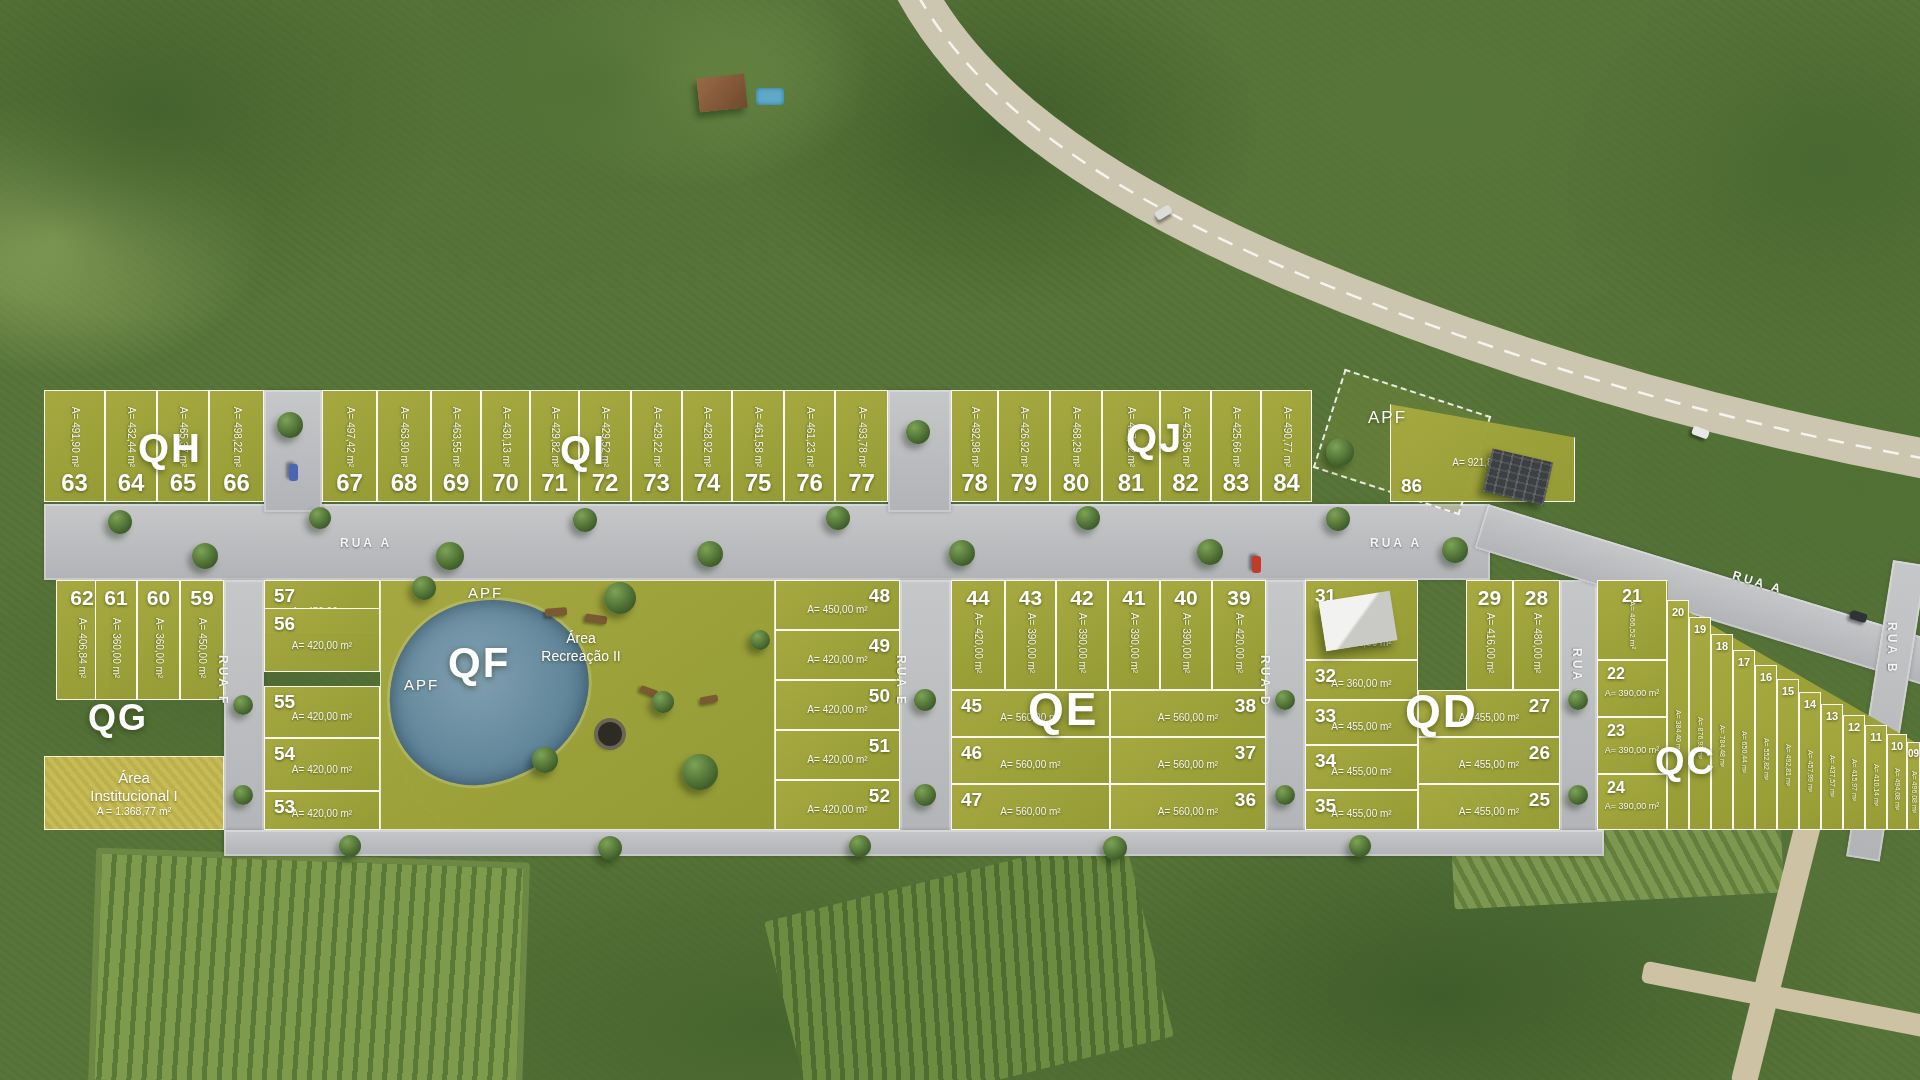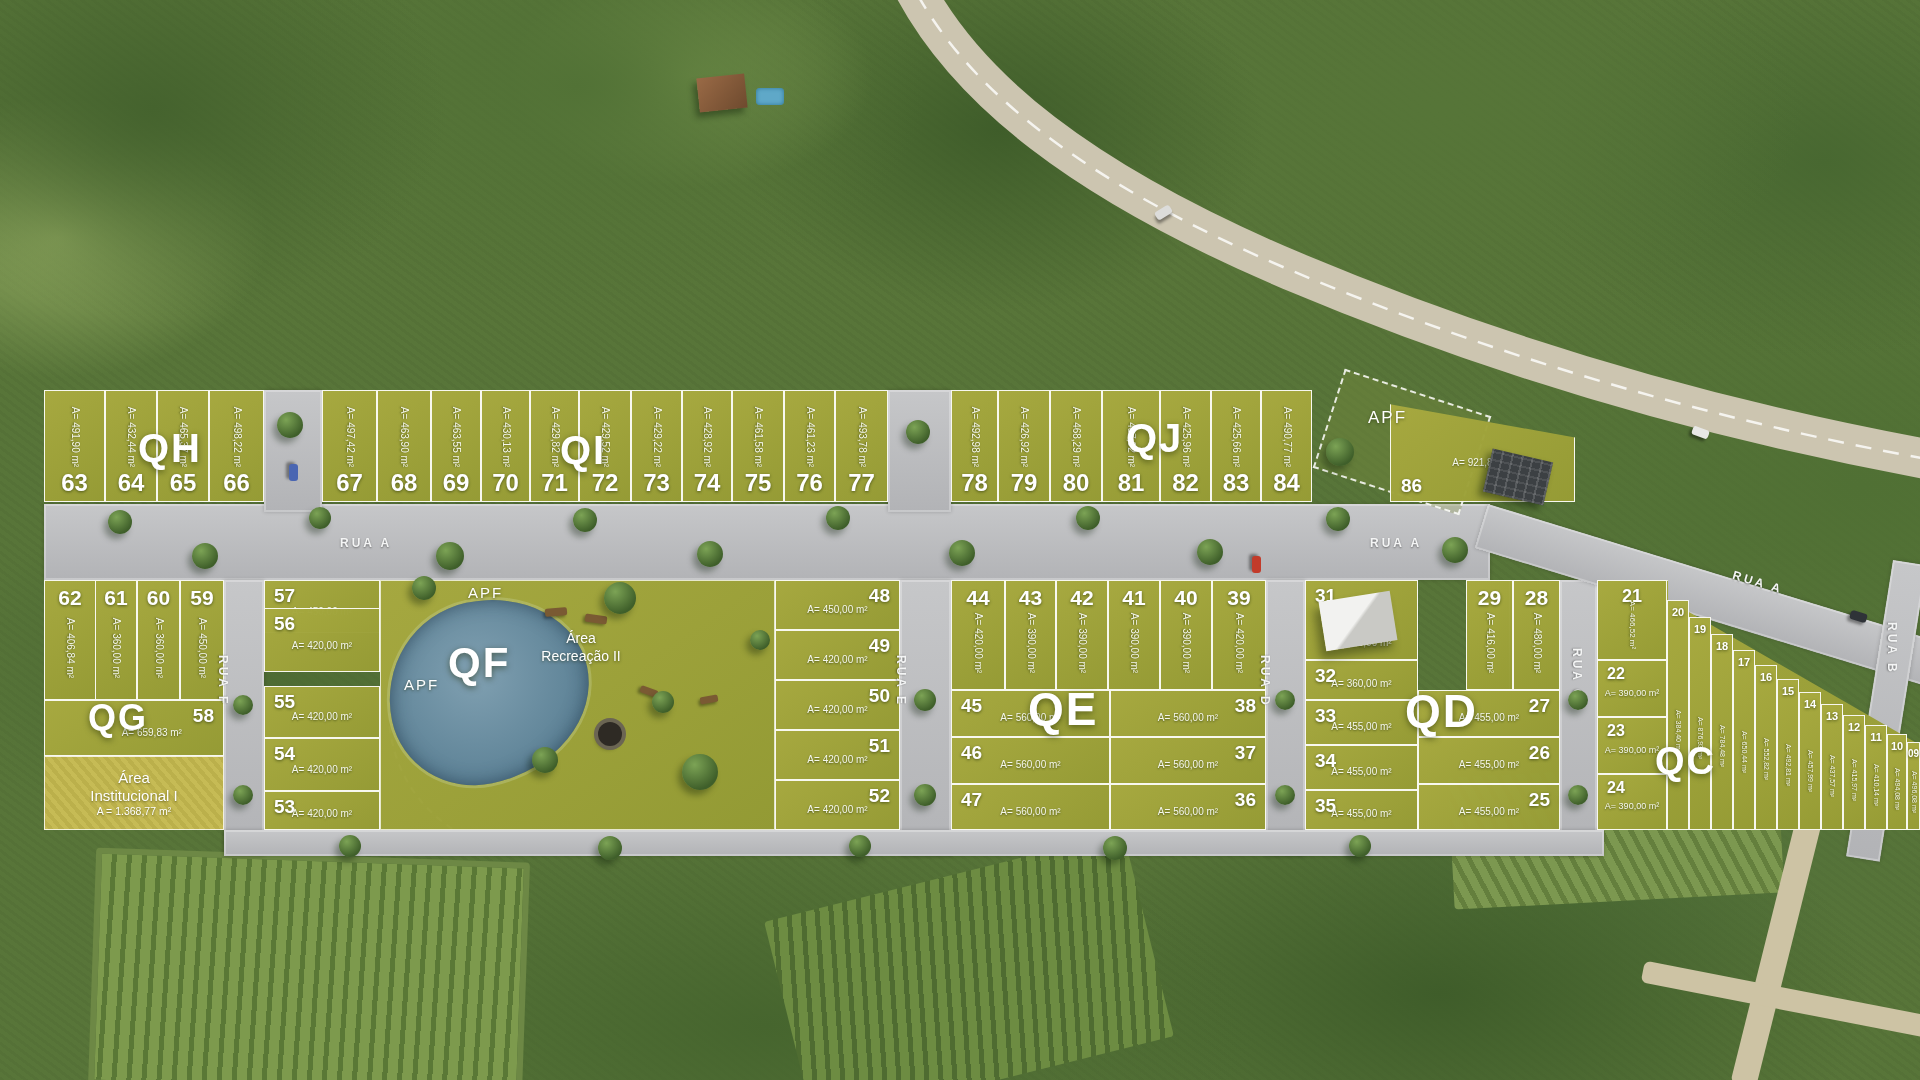--- a/index.html
+++ b/index.html
@@ -245,39 +245,35 @@
     </div>
     <div class="lot t-vb" style="left: 1261px; top: 390px; width: 51px; height: 112px;">
       <div class="num">84</div>
       <div class="area a-v">A= 490,77 m²</div>
     </div>
     <div class="lot t-h" style="left: 1390px; top: 398px; width: 185px; height: 104px; clip-path: polygon(0px 6%, 100% 38%, 100% 100%, 0px 100%);">
       <div class="num np-bl">86</div>
       <div class="area a-h" style="top: 62%;">A= 921,81 m²</div>
     </div>
     <div class="block-label" style="left: 1126px; top: 418px; font-size: 40px;">QJ</div>
-    <div class="lot t-vt" style="left: 44px; top: 580px; width: 52px; height: 120px;">
+    <div class="lot t-vt" style="left: 56px; top: 580px; width: 52px; height: 120px;">
       <div class="num">62</div>
       <div class="area a-v">A= 406,84 m²</div>
     </div>
     <div class="lot t-vt" style="left: 95px; top: 580px; width: 42px; height: 120px;">
       <div class="num">61</div>
       <div class="area a-v">A= 360,00 m²</div>
     </div>
     <div class="lot t-vt" style="left: 137px; top: 580px; width: 43px; height: 120px;">
       <div class="num">60</div>
       <div class="area a-v">A= 360,00 m²</div>
     </div>
     <div class="lot t-vt" style="left: 180px; top: 580px; width: 44px; height: 120px;">
       <div class="num">59</div>
       <div class="area a-v">A= 450,00 m²</div>
-    </div>
-    <div class="lot t-h" style="left: 44px; top: 700px; width: 180px; height: 56px;">
-      <div class="num np-tr">58</div>
-      <div class="area a-h" style="left: 60%;">A= 659,83 m²</div>
     </div>
     <div class="block-label" style="left: 88px; top: 700px; font-size: 36px;">QG</div>
     <div class="lot t-h" style="left: 264px; top: 580px; width: 116px; height: 53px;">
       <div class="num np-tl">57</div>
       <div class="area a-h">A= 450,00 m²</div>
     </div>
     <div class="lot t-h" style="left: 264px; top: 608px; width: 116px; height: 64px;">
       <div class="num np-tl">56</div>
       <div class="area a-h">A= 420,00 m²</div>
     </div>

